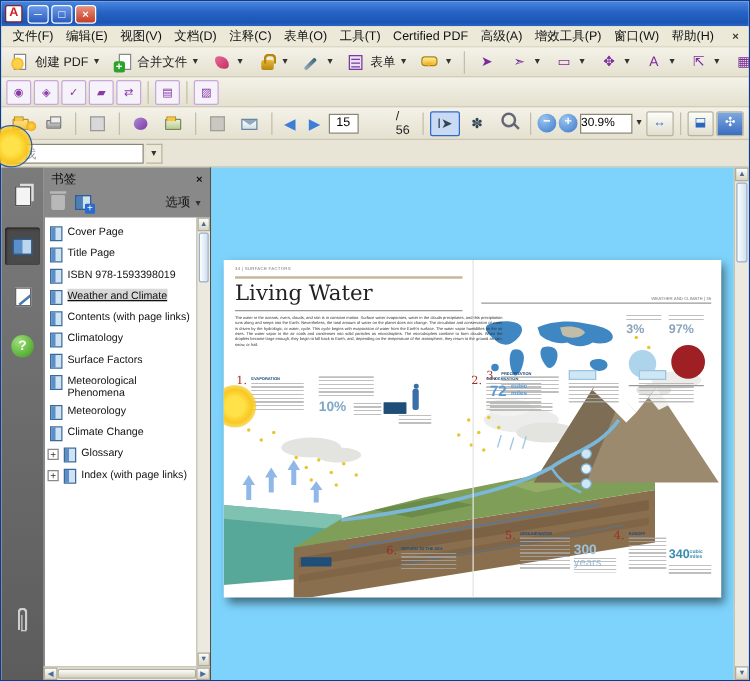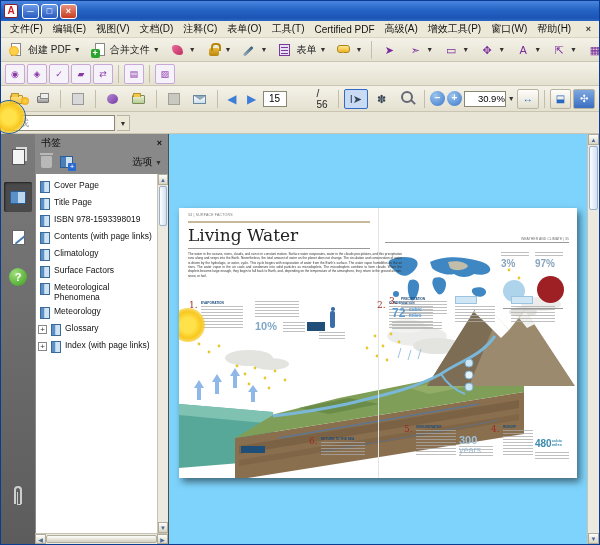--- a/index.html
+++ b/index.html
@@ -46,21 +46,21 @@
   .printer-shape:before { content:""; position:absolute; left:2px; top:-4px; width:7px; height:4px; background:#eee; border:1px solid #888; }
   .save-shape { position:absolute; left:2px; top:2px; width:12px; height:12px; background:#c8c8c0; border:1px solid #a0a098; }
   .mail-shape { position:absolute; left:1px; top:4px; width:13px; height:9px; background:linear-gradient(180deg,#fff,#cfe0ea); border:1px solid #6a87a0; }
   .mail-shape:before { content:""; position:absolute; left:0; top:0; border:4px solid transparent; border-top-color:#8fa8ba; border-left-width:6px; border-right-width:6px; }
   .navarrow { font-size:12px; color:#3f7ed8; width:18px; text-align:center; }
   .pageinput { width:24px; height:16px; border:1px solid #8a8775; background:#fff; font-size:10px; text-align:center; }
   .slash-total { font-size:10px; color:#222;margin-left:28px; }
   .tool-toggle { width:24px; height:20px; border:1px solid transparent; border-radius:2px; text-align:center; font-size:11px; color:#345; line-height:18px; }
   .tool-toggle.pressed { background:#c9daf5; border-color:#316ac5; }
   .zoomcircle { width:15px; height:15px; border-radius:50%; background:radial-gradient(circle at 35% 30%,#9cc4f0,#3a78c8); color:#fff; font-size:10px; line-height:14px; text-align:center; font-weight:bold; }
-  .zoominput { width:42px; height:16px; border:1px solid #8a8775; background:#fff; font-size:9.5px; text-align:right; }
+  .zoominput { width:42px; height:16px; border:1px solid #8a8775; background:#fff; font-size:9.5px; text-align:left; }
   .fitbtn { width:22px; height:20px; border:1px solid #b8b4a0; border-radius:2px; background:linear-gradient(180deg,#fdfdfa,#e2dfd0); text-align:center; line-height:18px; font-size:10px; color:#2a68c0; }
   .magnifier { width:12px; height:12px; border:2px solid #667; border-radius:50%; position:relative; }
   .magnifier:after { content:""; position:absolute; width:6px; height:2px; background:#667; transform:rotate(45deg); right:-5px; bottom:-2px; }
   .findinput { width:110px; height:16px; border:1px solid #8a8775; background:#fff; font-size:10px; color:#999; padding:0 3px; }
   .find-dd { width:13px; height:16px; border:1px solid #b8b4a0; border-left:none; background:#ece9d8; font-size:7px; text-align:center; line-height:15px; color:#333; }
 
   
   .main { flex:1; display:flex; min-height:0; }
   .navstrip { width:34px; background:linear-gradient(180deg,#7b7b7b,#5c5c5c); display:flex; flex-direction:column; align-items:center; padding-top:8px; gap:10px; flex:none; }
   .navbtn { width:28px; height:30px; border-radius:2px; display:flex; align-items:center; justify-content:center; }
@@ -349,39 +349,47 @@
               <span class="bm-label">Cover Page</span>
             </div>
           <div class="bm-item">
               <span class="bm-icon"></span>
               <span class="bm-label">Title Page</span>
             </div>
           <div class="bm-item">
               <span class="bm-icon"></span>
               <span class="bm-label">ISBN 978-1593398019</span>
             </div>
+          <div class="bm-item selected">
+              <span class="bm-icon"></span>
+              <span class="bm-label">Weather and Climate</span>
+            </div>
           <div class="bm-item">
               <span class="bm-icon"></span>
               <span class="bm-label">Contents (with page links)</span>
             </div>
           <div class="bm-item">
               <span class="bm-icon"></span>
               <span class="bm-label">Climatology</span>
             </div>
           <div class="bm-item">
               <span class="bm-icon"></span>
               <span class="bm-label">Surface Factors</span>
             </div>
           <div class="bm-item">
               <span class="bm-icon"></span>
               <span class="bm-label">Meteorological Phenomena</span>
             </div>
           <div class="bm-item">
               <span class="bm-icon"></span>
               <span class="bm-label">Meteorology</span>
+            </div>
+          <div class="bm-item">
+              <span class="bm-icon"></span>
+              <span class="bm-label">Climate Change</span>
             </div>
           <div class="bm-item">
               <span class="bm-expander">+</span>
               <span class="bm-icon"></span>
               <span class="bm-label">Glossary</span>
             </div>
           <div class="bm-item">
               <span class="bm-expander">+</span>
               <span class="bm-icon"></span>
               <span class="bm-label">Index (with page links)</span>
@@ -542,21 +550,21 @@
           <div class="micro" style="left:332px;top:98px;width:44px;height:16px;"></div>
 
           <div class="secnum" style="left:225px;top:216px;"><span>5.</span></div>
           <div class="seclabel" style="position:absolute;left:237px;top:217px;">GROUNDWATER</div>
           <div class="micro" style="left:237px;top:222px;width:40px;height:26px;"></div>
           <div class="s300"><span style="font-size:11px;font-weight:bold;">300</span><br><span>years</span></div>
           <div class="micro" style="left:280px;top:238px;width:34px;height:12px;"></div>
           <div class="secnum" style="left:312px;top:216px;"><span>4.</span></div>
           <div class="seclabel" style="position:absolute;left:324px;top:217px;">RUNOFF</div>
           <div class="micro" style="left:324px;top:222px;width:30px;height:26px;"></div>
-          <div class="s340"><span>480</span><span class="unit">cubic miles</span></div>
+          <div class="s340"><span>340</span><span class="unit">cubic miles</span></div>
           <div class="micro" style="left:356px;top:244px;width:34px;height:8px;"></div>
 
           <div class="secnum" style="left:130px;top:228px;"><span>6.</span></div>
           <div class="seclabel" style="position:absolute;left:142px;top:229px;">RETURN TO THE SEA</div>
           <div class="micro" style="left:142px;top:234px;width:44px;height:14px;"></div>
           <div class="chip dark" style="left:62px;top:238px;width:24px;height:7px;"></div>
 
           <div class="sun"></div>
         </div>
       </div>

